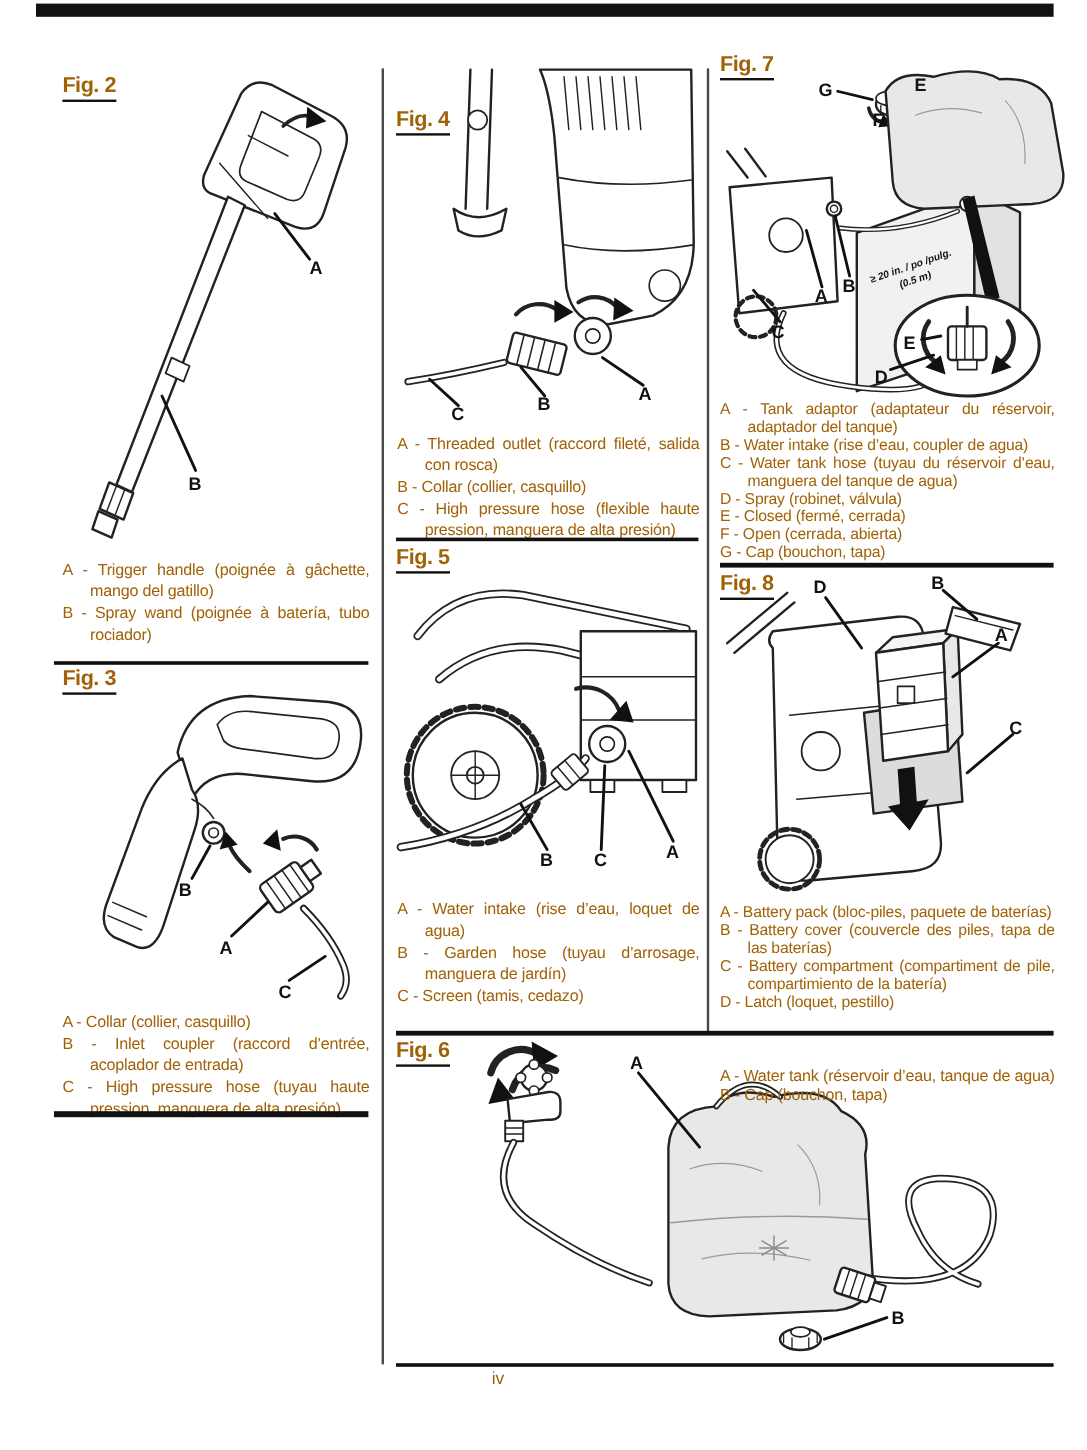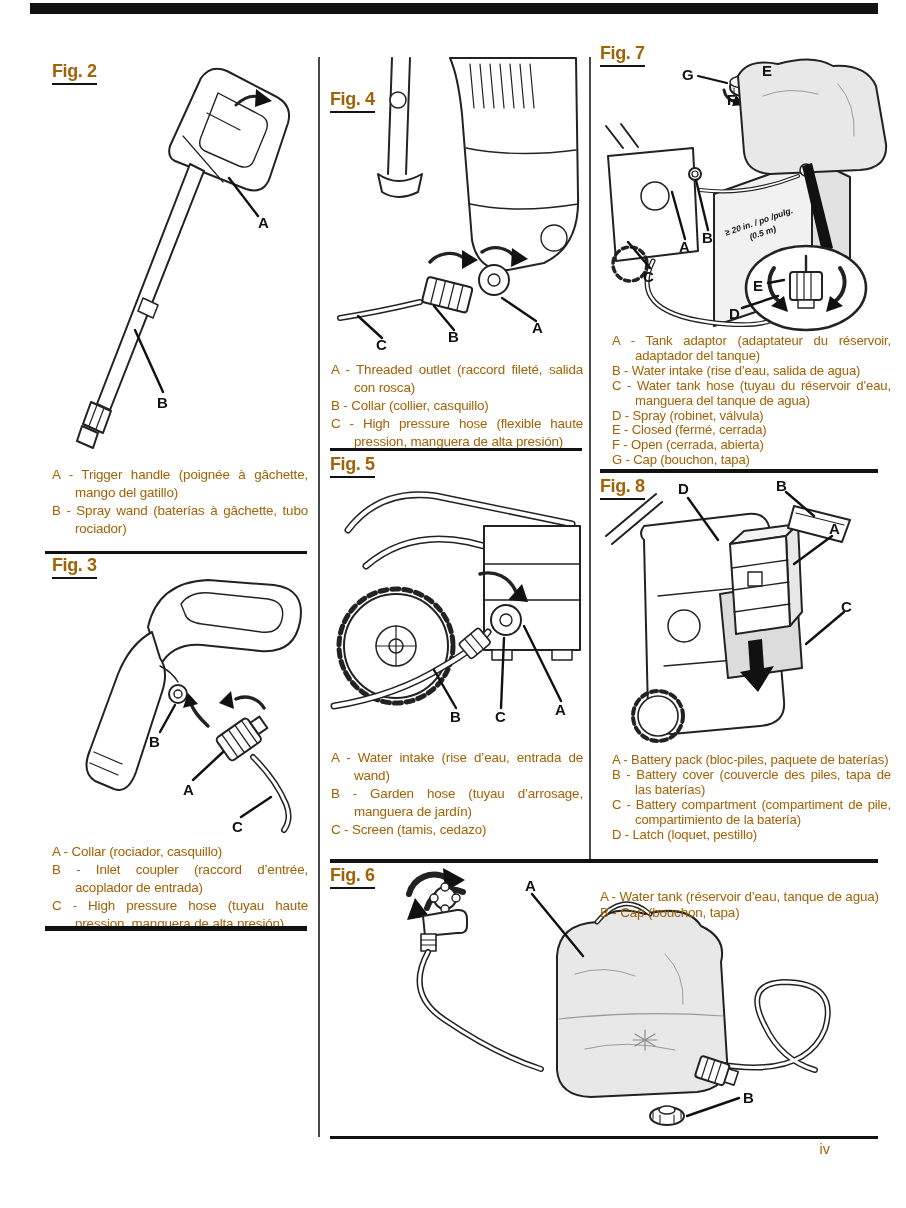--- a/index.html
+++ b/index.html
@@ -4,23 +4,23 @@
 <style>
   html,body{margin:0;padding:0;background:#fff;}
   .page{position:relative;width:906px;height:1208px;background:#fff;overflow:hidden;
         font-family:"Liberation Sans","DejaVu Sans",sans-serif;color:#a16207;}
   .rule{position:absolute;background:#111;}
   .vline{position:absolute;background:#4a4a4a;width:1.5px;}
   .fig-title{position:absolute;font-size:18px;font-weight:700;letter-spacing:-0.4px;
              border-bottom:2.6px solid #111;padding-bottom:1px;line-height:1.1;z-index:5;}
   .caps{position:absolute;font-size:13.4px;line-height:18px;letter-spacing:-0.15px;}
   .caps p{margin:0;padding-left:23px;text-indent:-23px;text-align:justify;}
-  .caps.tight{font-size:13.1px;line-height:14.9px;margin-left:12px;}
+  .caps.tight{font-size:13.1px;line-height:14.9px;}
   .caps.mid{line-height:16px;}
-  .pagenum{position:absolute;left:0;top:1141px;width:830px;text-align:right;font-size:14.5px;}
+  .pagenum{position:absolute;left:0;top:1141px;width:830px;text-align:center;font-size:14.5px;}
   svg{position:absolute;overflow:visible;}
   svg text{font-family:"Liberation Sans","DejaVu Sans",sans-serif;}
   .lab{font-size:15px;font-weight:700;fill:#111;}
   .ann{font-size:8.5px;font-weight:700;font-style:italic;fill:#111;}
 </style>
 </head>
 <body>
 
 <div class="page">
 
@@ -47,21 +47,21 @@
       <polygon points="27,368 43,375 38,390 22,383" fill="#fff"></polygon>
       <line x1="203" y1="158" x2="174" y2="120" stroke="#111" stroke-width="2.4"></line>
       <line x1="108" y1="334" x2="80" y2="272" stroke="#111" stroke-width="2.4"></line>
     </g>
     <text class="lab" x="203" y="170">A</text>
     <text class="lab" x="102" y="350">B</text>
   </svg>
 
   <div class="caps" style="left:52px;top:466px;width:256px;">
     <p>A - Trigger handle (poignée à gâchette, mango del gatillo)</p>
-    <p>B - Spray wand (baterías à gâchette, tubo rociador)</p>
+    <p>B - Spray wand (poignée à batería, tubo rociador)</p>
   </div>
 
   <div class="rule" style="left:45px;top:551px;width:262px;height:2.5px;"></div>
 
   <div class="fig-title" style="left:52px;top:556px;">Fig. 3</div>
 
   <svg style="left:48px;top:572px;" width="262" height="272" viewBox="0 0 262 272">
     <g fill="none" stroke="#222" stroke-width="2" stroke-linejoin="round" stroke-linecap="round">
       <path d="M100,55 Q110,10 160,8 L226,13 Q258,17 252,50 Q246,82 212,79 L154,73 Q124,71 112,94 Z" fill="#fff"></path>
       <path d="M133,32 Q142,19 162,21 L220,27 Q238,30 234,47 Q231,62 213,60 L154,52 Q139,50 137,42 Z" fill="#fff" stroke-width="1.4"></path>
@@ -88,21 +88,21 @@
       <line x1="112" y1="160" x2="127" y2="133" stroke="#111" stroke-width="2.4"></line>
       <line x1="145" y1="208" x2="175" y2="180" stroke="#111" stroke-width="2.4"></line>
       <line x1="193" y1="245" x2="223" y2="225" stroke="#111" stroke-width="2.4"></line>
     </g>
     <text class="lab" x="101" y="175">B</text>
     <text class="lab" x="135" y="223">A</text>
     <text class="lab" x="184" y="260">C</text>
   </svg>
 
   <div class="caps" style="left:52px;top:843px;width:256px;">
-    <p>A - Collar (rociador, casquillo)</p>
+    <p>A - Collar (collier, casquillo)</p>
     <p>B - Inlet coupler (raccord d’entrée, acoplador de entrada)</p>
     <p>C - High pressure hose (tuyau haute pression, manguera de alta presión)</p>
   </div>
 
   <div class="rule" style="left:45px;top:926px;width:262px;height:5px;"></div>
 
   <div class="fig-title" style="left:330px;top:62px;margin-top:28px;">Fig. 4</div>
 
   <svg style="left:332px;top:56px;" width="256" height="302" viewBox="0 0 256 302">
     <g fill="none" stroke="#222" stroke-width="2" stroke-linejoin="round" stroke-linecap="round">
@@ -186,21 +186,21 @@
       <line x1="124" y1="240" x2="102" y2="202" stroke="#111" stroke-width="2.4"></line>
       <line x1="169" y1="240" x2="172" y2="170" stroke="#111" stroke-width="2.4"></line>
       <line x1="229" y1="233" x2="192" y2="158" stroke="#111" stroke-width="2.4"></line>
     </g>
     <text class="lab" x="118" y="254">B</text>
     <text class="lab" x="163" y="254">C</text>
     <text class="lab" x="223" y="247">A</text>
   </svg>
 
   <div class="caps" style="left:331px;top:749px;width:252px;">
-    <p>A - Water intake (rise d’eau, entrada de wand)</p>
+    <p>A - Water intake (rise d’eau, loquet de agua)</p>
     <p>B - Garden hose (tuyau d’arrosage, manguera de jardín)</p>
     <p>C - Screen (tamis, cedazo)</p>
   </div>
 
   <div class="rule" style="left:330px;top:859px;width:548px;height:4px;"></div>
 
   <div class="fig-title" style="left:330px;top:866px;">Fig. 6</div>
 
   <svg style="left:345px;top:864px;" width="547" height="272" viewBox="0 0 547 272">
     <g fill="none" stroke="#222" stroke-width="2" stroke-linejoin="round" stroke-linecap="round">
@@ -315,21 +315,21 @@
     <text class="lab" x="129" y="49">F</text>
     <text class="lab" x="81" y="196">A</text>
     <text class="lab" x="104" y="187">B</text>
     <text class="lab" x="45" y="226">C</text>
     <text class="lab" x="131" y="263">D</text>
     <text class="lab" x="155" y="235">E</text>
   </svg>
 
   <div class="caps tight" style="left:600px;top:334px;width:279px;">
     <p>A - Tank adaptor (adaptateur du réservoir, adaptador del tanque)</p>
-    <p>B - Water intake (rise d’eau, salida de agua)</p>
+    <p>B - Water intake (rise d’eau, coupler de agua)</p>
     <p>C - Water tank hose (tuyau du réservoir d’eau, manguera del tanque de agua)</p>
     <p>D - Spray (robinet, válvula)</p>
     <p>E - Closed (fermé, cerrada)</p>
     <p>F - Open (cerrada, abierta)</p>
     <p>G - Cap (bouchon, tapa)</p>
   </div>
 
   <div class="rule" style="left:600px;top:469px;width:278px;height:4px;"></div>
 
   <div class="fig-title" style="left:600px;top:477px;">Fig. 8</div>

